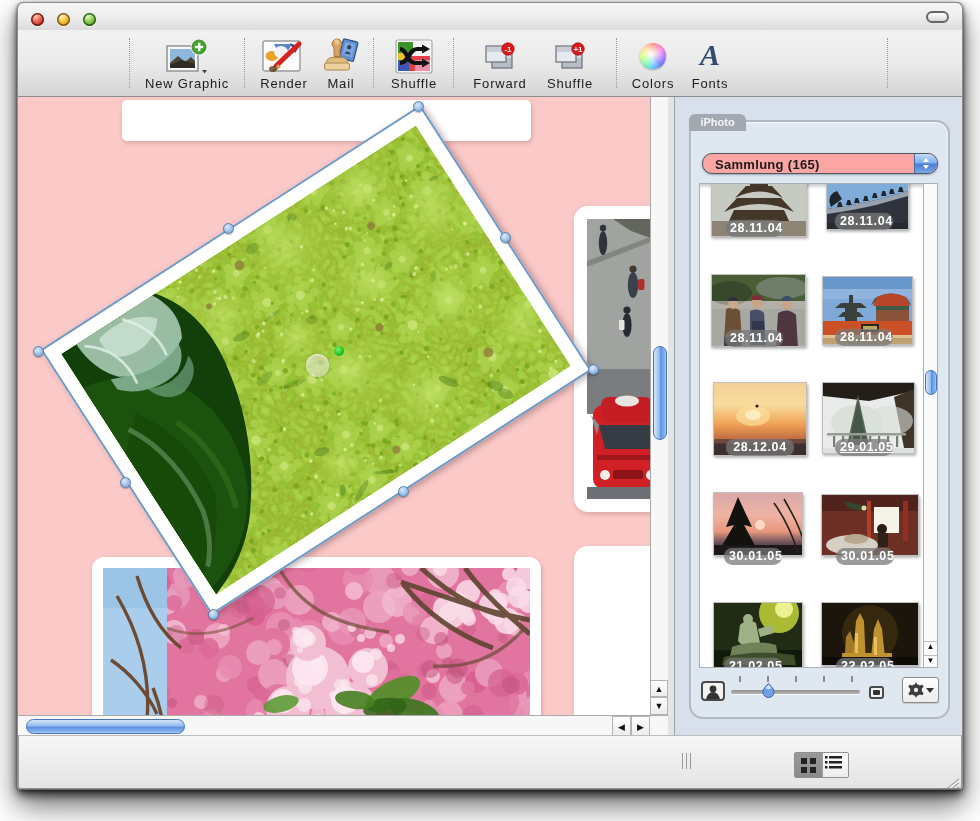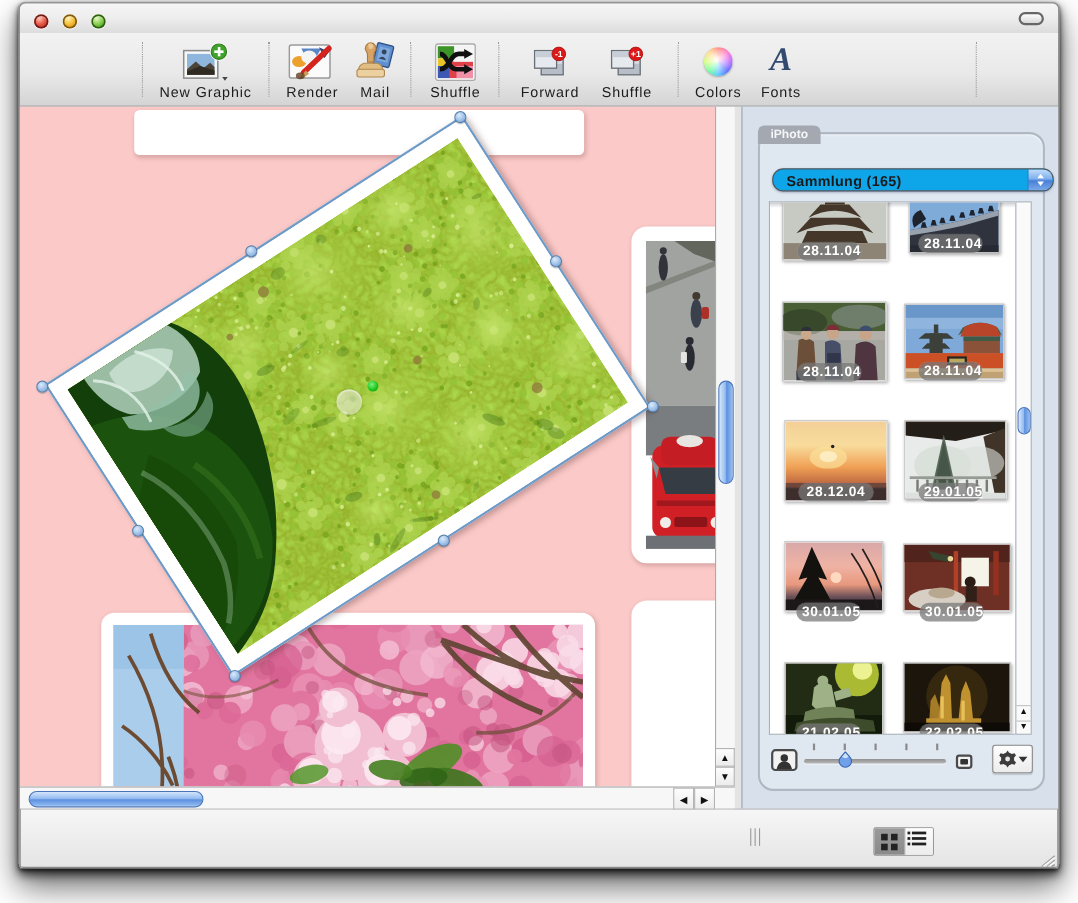--- a/index.html
+++ b/index.html
@@ -20,21 +20,21 @@
 #canvaswrap{position:absolute;left:0px;top:0px;width:632px;height:618px;overflow:hidden;background:#fac9c8;}
 .frame{position:absolute;background:#fff;box-shadow:1px 2px 4px rgba(120,60,60,.25);}
 #vscroll{position:absolute;left:632px;top:0;width:18px;height:618px;background:#f7f7f7;border-left:1px solid #ababab;}
 #hscrollrow{position:absolute;left:0px;top:618px;width:650px;height:22px;background:#f7f7f7;border-top:1px solid #ababab;}
 .aquathumb{background:linear-gradient(#d5e6fb,#94bcf1 45%,#5e90df 55%,#88b4ee 90%,#abcef6);border:1px solid #4a74b8;border-radius:8px;}
 .aquav{background:linear-gradient(90deg,#d5e6fb,#94bcf1 45%,#5e90df 55%,#88b4ee 90%,#abcef6);border:1px solid #4a74b8;border-radius:8px;}
 .arrbox{position:absolute;background:linear-gradient(#fdfdfd,#ececec);border:1px solid #b4b4b4;display:flex;align-items:center;justify-content:center;font-size:9px;color:#111;}
 #panel{position:absolute;left:656px;top:0;width:288px;height:638px;background:#d8e1eb;border-left:1px solid #9aa2ac;}
 #gbox{position:absolute;left:14px;top:23px;width:261px;height:599px;border-radius:14px;border:2px solid #b0b8c4;background:#dfe7f0;box-shadow:inset 0 1px 2px rgba(255,255,255,.8);}
 #iphototab{position:absolute;left:14px;top:17px;width:57px;height:17px;border-radius:6px 6px 0 0;background:#a4a8b0;color:#f4f6f8;font-size:11px;font-weight:bold;text-align:center;line-height:16px;}
-#popup{position:absolute;left:27px;top:56px;width:256px;height:21px;border-radius:10px;background:#0ea5e9;border:1px solid #50565e;box-shadow:0 1px 2px rgba(80,100,140,.5);}
+#popup{position:absolute;left:27px;top:56px;width:236px;height:21px;border-radius:10px;background:#fca5a5;border:1px solid #50565e;box-shadow:0 1px 2px rgba(80,100,140,.5);}
 #popup .lbl{position:absolute;left:12px;top:3px;font-size:13px;font-weight:bold;color:#1a1a1a;letter-spacing:.3px;}
 #popup .step{position:absolute;right:0px;top:0px;width:23px;height:19px;border-radius:0 9px 9px 0;background:linear-gradient(#c3dcf8,#7fb0ee 45%,#4a7fd8 55%,#7aaae8);border-left:1px solid #4a6aa8;}
 .steptri{position:absolute;left:7.5px;width:0;height:0;border-left:3.5px solid transparent;border-right:3.5px solid transparent;}
 #thumbarea{position:absolute;left:24px;top:86px;width:224px;height:485px;background:#fff;border:1px solid #a8b0ba;border-right:none;overflow:hidden;}
 #pscroll{position:absolute;left:248px;top:86px;width:15px;height:485px;background:#fafafa;border:1px solid #a8b0ba;}
 .thumb{position:absolute;border:1px solid #c0c0c0;box-shadow:1px 1.5px 3px rgba(0,0,0,.35);overflow:hidden;}
 .dlabel{position:absolute;height:17px;line-height:17px;border-radius:8.5px;background:rgba(120,120,120,.74);color:#fff;font-size:12.5px;font-weight:bold;text-align:center;padding:0 5px;letter-spacing:.6px;box-shadow:0 0 1px rgba(255,255,255,.4);}
 #statusbar{position:absolute;left:1px;top:733px;width:944px;height:54px;background:linear-gradient(#f6f6f6,#e4e4e4);border-top:1px solid #bcbcbc;border-left:1px solid #9b9b9b;border-right:1px solid #9b9b9b;}
 #winbottom{position:absolute;left:0px;top:787px;width:946px;height:1px;background:#6a6a6a;}
 .vline{width:1px;height:16px;background:#9a9a9a;display:inline-block;margin:0 1.5px;}

